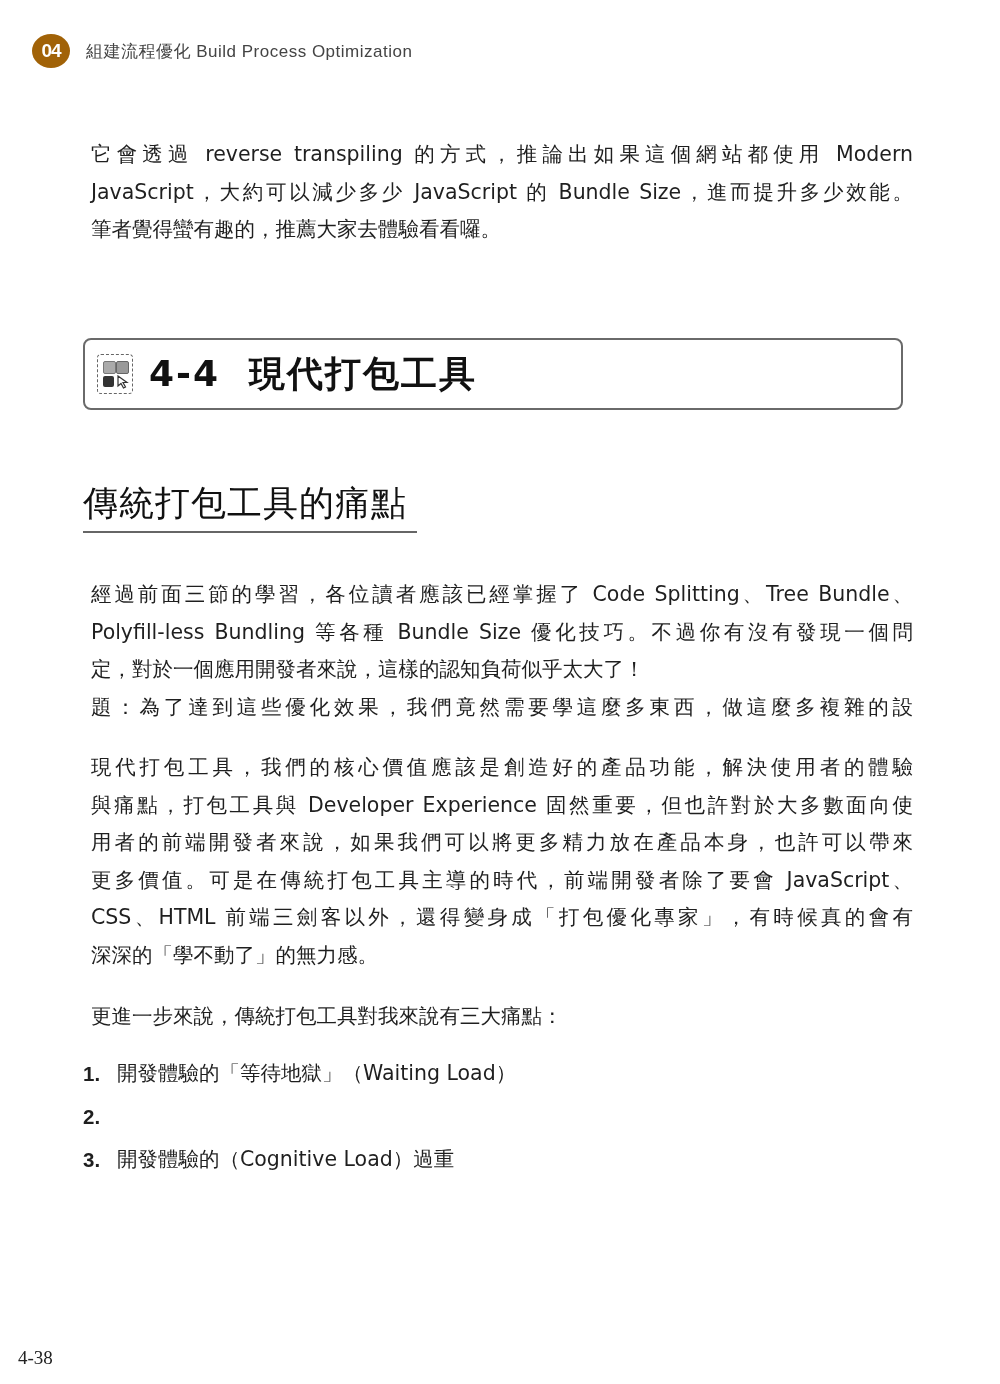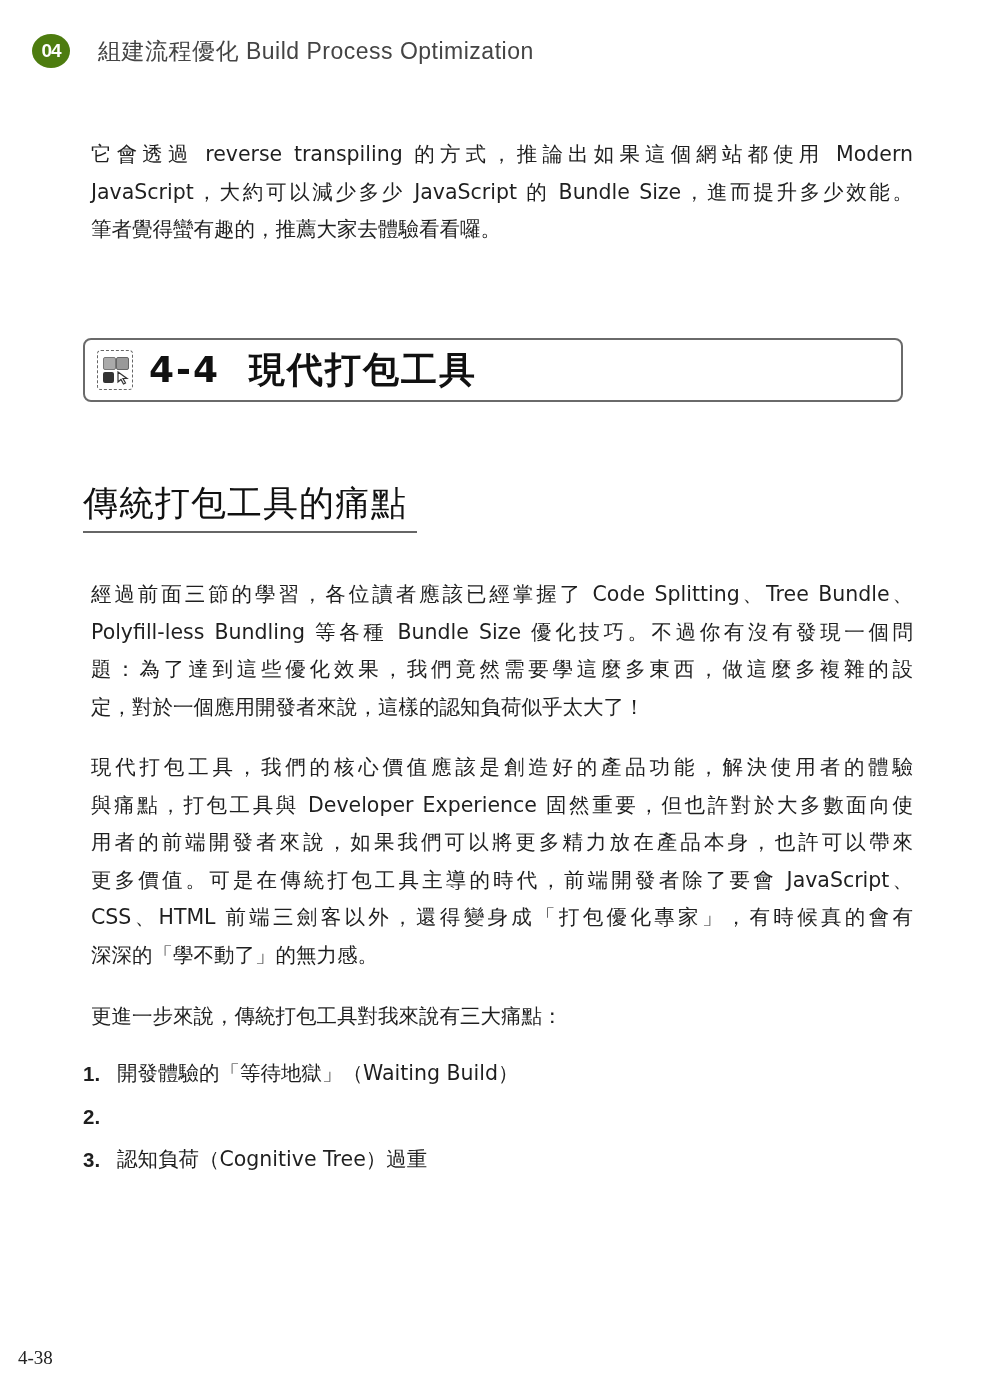--- a/index.html
+++ b/index.html
@@ -3,33 +3,33 @@
   <meta charset="utf-8">
   <style>
     html, body { margin: 0; padding: 0; }
     body {
       width: 1000px; height: 1384px; background: #ffffff; position: relative;
       font-family: "DejaVu Sans", "Liberation Sans", sans-serif; color: #1a1a1a;
       overflow: hidden;
     }
     .running-header { position: absolute; left: 32px; top: 34px; display: flex; align-items: center; }
     .chapter-badge {
-      width: 38px; height: 34px; border-radius: 50%; background: #4d7c0f; color: #fff;
+      width: 38px; height: 34px; border-radius: 50%; background: #a16207; color: #fff;
       font-family: "Liberation Sans", sans-serif; font-weight: bold; font-size: 19px;
       display: flex; align-items: center; justify-content: center; letter-spacing: -1px;
     }
-    .header-title { margin-left: 28px; font-size: 23px; color: #444; font-family: "Liberation Sans", "DejaVu Sans", sans-serif; letter-spacing: 0.5px; }
+    .header-title { margin-left: 16px; font-size: 17px; color: #444; font-family: "Liberation Sans", "DejaVu Sans", sans-serif; letter-spacing: 0.5px; }
     .para {
       position: absolute; left: 83px; width: 822px; font-size: 20.5px; line-height: 37.5px;
       color: #1f1f1f; text-align: justify; margin: 8px;
     }
     .para .line { display: block; white-space: nowrap; text-align-last: justify; text-align: justify; }
     .para .line.last { text-align-last: left; }
     .section-box {
-      position: absolute; left: 83px; top: 338px; width: 820px; height: 64px;
+      position: absolute; left: 83px; top: 338px; width: 820px; height: 72px;
       border: 2px solid #6a6a6a; border-radius: 8px; box-sizing: border-box;
       display: flex; align-items: center;
     }
     .section-icon {
       margin-left: 12px; width: 36px; height: 40px; border: 1.5px dashed #666;
       border-radius: 4px; box-sizing: border-box; position: relative;
     }
     .section-icon .sq { position: absolute; width: 11px; height: 11px; border-radius: 2px; }
     .section-icon .sq1 { left: 5px; top: 6px; background: #aaa; border: 1px solid #777; }
     .section-icon .sq2 { left: 18px; top: 6px; background: #999; border: 1px solid #666; }
@@ -71,44 +71,44 @@
   </div>
   <div class="section-title" style="white-space:pre;">4-4  現代打包工具</div>
 </div>
 
 <div class="subheading">傳統打包工具的痛點</div>
 <div class="subheading-rule"></div>
 
 <div class="para" style="top:568px;">
   <span class="line">經過前面三節的學習，各位讀者應該已經掌握了 Code Splitting、Tree Bundle、</span>
   <span class="line">Polyfill-less Bundling 等各種 Bundle Size 優化技巧。不過你有沒有發現一個問</span>
+  <span class="line last">定，對於一個應用開發者來說，這樣的認知負荷似乎太大了！</span>
   <span class="line">題：為了達到這些優化效果，我們竟然需要學這麼多東西，做這麼多複雜的設</span>
-  <span class="line last">定，對於一個應用開發者來說，這樣的認知負荷似乎太大了！</span>
 </div>
 
 <div class="para" style="top:741px;">
   <span class="line">現代打包工具，我們的核心價值應該是創造好的產品功能，解決使用者的體驗</span>
   <span class="line">與痛點，打包工具與 Developer Experience 固然重要，但也許對於大多數面向使</span>
   <span class="line">用者的前端開發者來說，如果我們可以將更多精力放在產品本身，也許可以帶來</span>
   <span class="line">更多價值。可是在傳統打包工具主導的時代，前端開發者除了要會 JavaScript、</span>
   <span class="line">CSS、HTML 前端三劍客以外，還得變身成「打包優化專家」，有時候真的會有</span>
   <span class="line last">深深的「學不動了」的無力感。</span>
 </div>
 
 <div class="para" style="top:990px;">
   <span class="line last">更進一步來說，傳統打包工具對我來說有三大痛點：</span>
 </div>
 
 <ol class="list">
   <li>
     <span class="num">1.</span>
-    <span>開發體驗的「等待地獄」（Waiting Build）</span>
+    <span>開發體驗的「等待地獄」（Waiting Load）</span>
   </li>
   <li>
     <span class="num">2.</span>
   </li>
   <li>
     <span class="num">3.</span>
-    <span>認知負荷（Cognitive Tree）過重</span>
+    <span>開發體驗的（Cognitive Load）過重</span>
   </li>
 </ol>
 
 <div class="page-number">4-38</div>
 
 </body></html>

